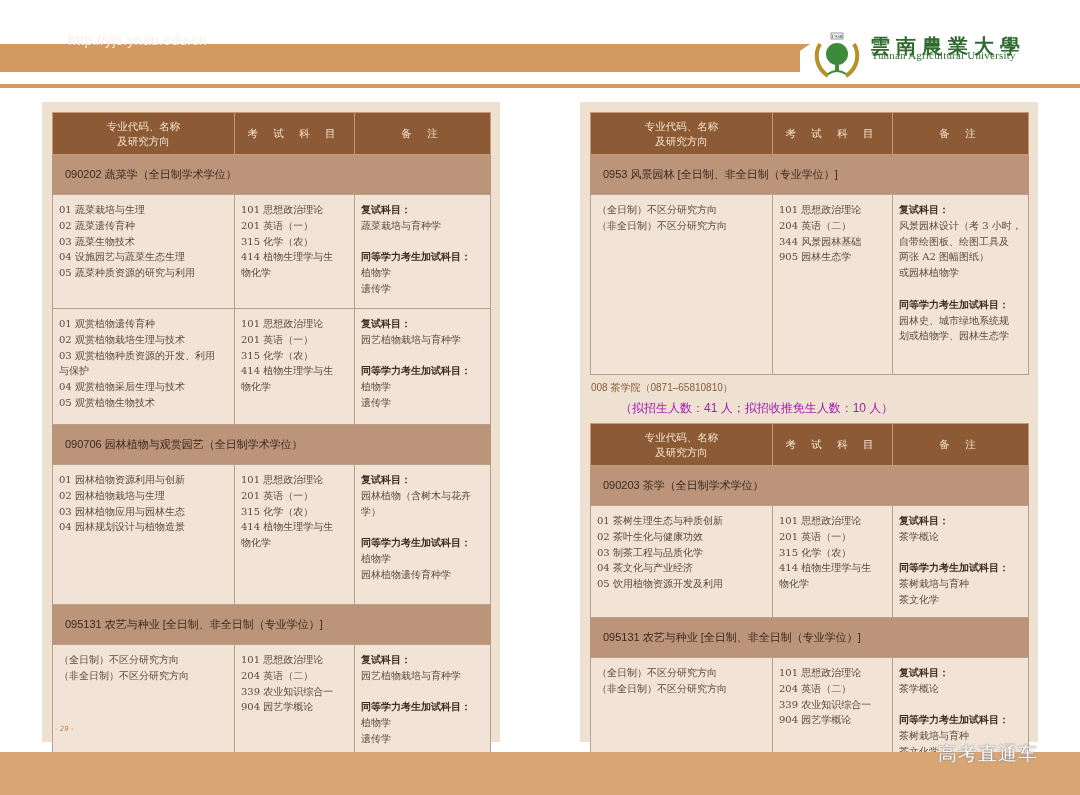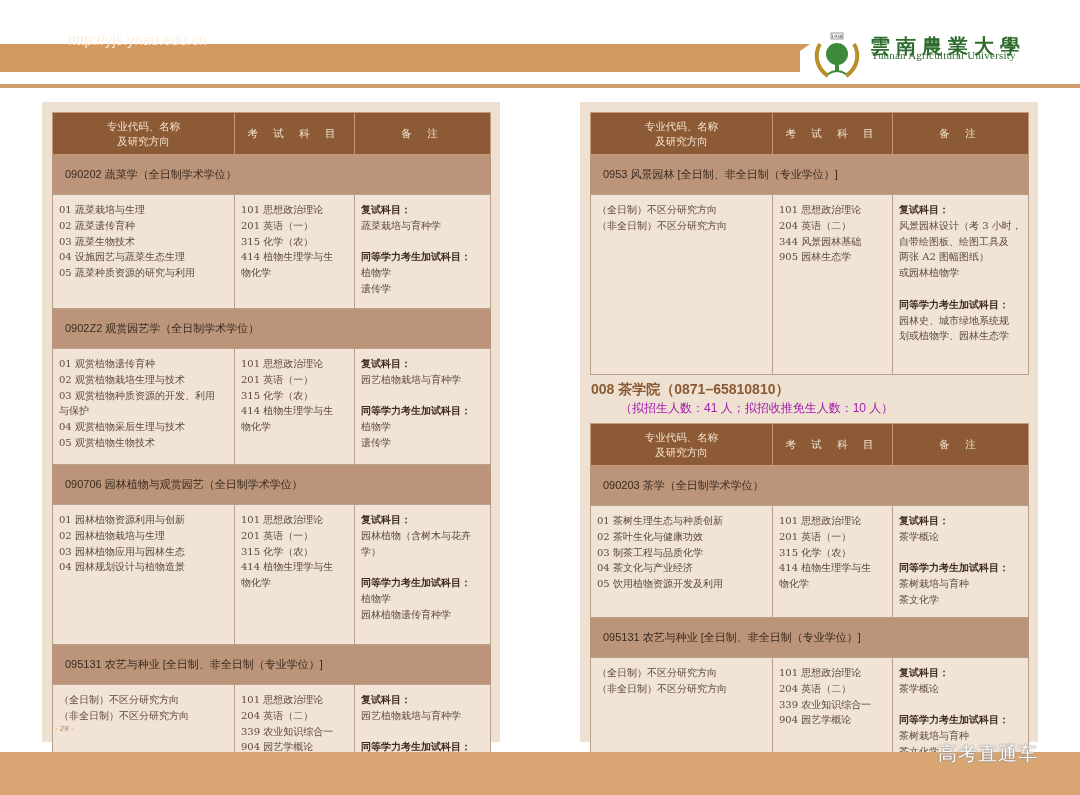--- a/index.html
+++ b/index.html
@@ -34,21 +34,21 @@
   th.spaced { letter-spacing: 6px; }
   td.sec { background: #bb947a; color: #3a2a1f; font-family: "Liberation Sans", sans-serif;
     font-size: 11px; height: 40px; padding: 12px 12px; border-left: 1px solid #bb947a; border-right: 1px solid #bb947a; }
   td.cell { background: #f1e3d5; vertical-align: top; padding: 7px 5px 7px 6px; border: 1px solid #b9a08b;
     font-family: "DejaVu Serif", serif; font-size: 10px; line-height: 15.8px; color: #5a4a3e; }
   .line { display: block; }
   .b { font-weight: bold; color: #3d2d22; font-family: "DejaVu Sans", sans-serif; }
   .gap { display: block; height: 15.8px; }
 
   .sec-title { position: absolute; left: 591px; top: 381px; font-family: "Liberation Sans", sans-serif;
-    font-size: 14px; font-weight: bold; color: #8a5a33; }
+    font-size: 10px; font-weight: normal; color: #8a5a33; }
   .sec-sub { position: absolute; left: 620px; top: 400px; font-family: "Liberation Sans", sans-serif;
     font-size: 12px; color: #a21caf; }
 
   
   .ftr { position: absolute; left: 0; top: 752px; width: 1080px; height: 43px; background: #d9a673; }
   .pgnum { position: absolute; left: 55px; top: 725px; font-size: 7px; color: #c08550; font-style: italic; }
   .watermark { position: absolute; left: 938px; top: 741px; font-family: "DejaVu Sans", sans-serif;
     font-size: 19px; color: #ffffff; text-shadow: 0 0 2px #8a8a8a, 0 0 1px #6a6a6a; letter-spacing: 1px; }
 </style>
 </head>
@@ -110,23 +110,20 @@
         <td class="cell" style="height: 114px;">
           <span class="line b">复试科目：</span>
           <span class="line">蔬菜栽培与育种学</span>
           <span class="gap"></span>
           <span class="line b">同等学力考生加试科目：</span>
           <span class="line">植物学</span>
           <span class="line">遗传学</span>
         </td>
       </tr>
       <tr>
-        <td colspan="3" class="sec">0902Z2 观赏园艺学（全日制学术学位）</td>
-      </tr>
-      <tr>
         <td class="cell" style="height: 116px;">
           <span class="line">01 观赏植物遗传育种</span>
           <span class="line">02 观赏植物栽培生理与技术</span>
           <span class="line">03 观赏植物种质资源的开发、利用</span>
           <span class="line">与保护</span>
           <span class="line">04 观赏植物采后生理与技术</span>
           <span class="line">05 观赏植物生物技术</span>
         </td>
         <td class="cell" style="height: 116px;">
           <span class="line">101 思想政治理论</span>

